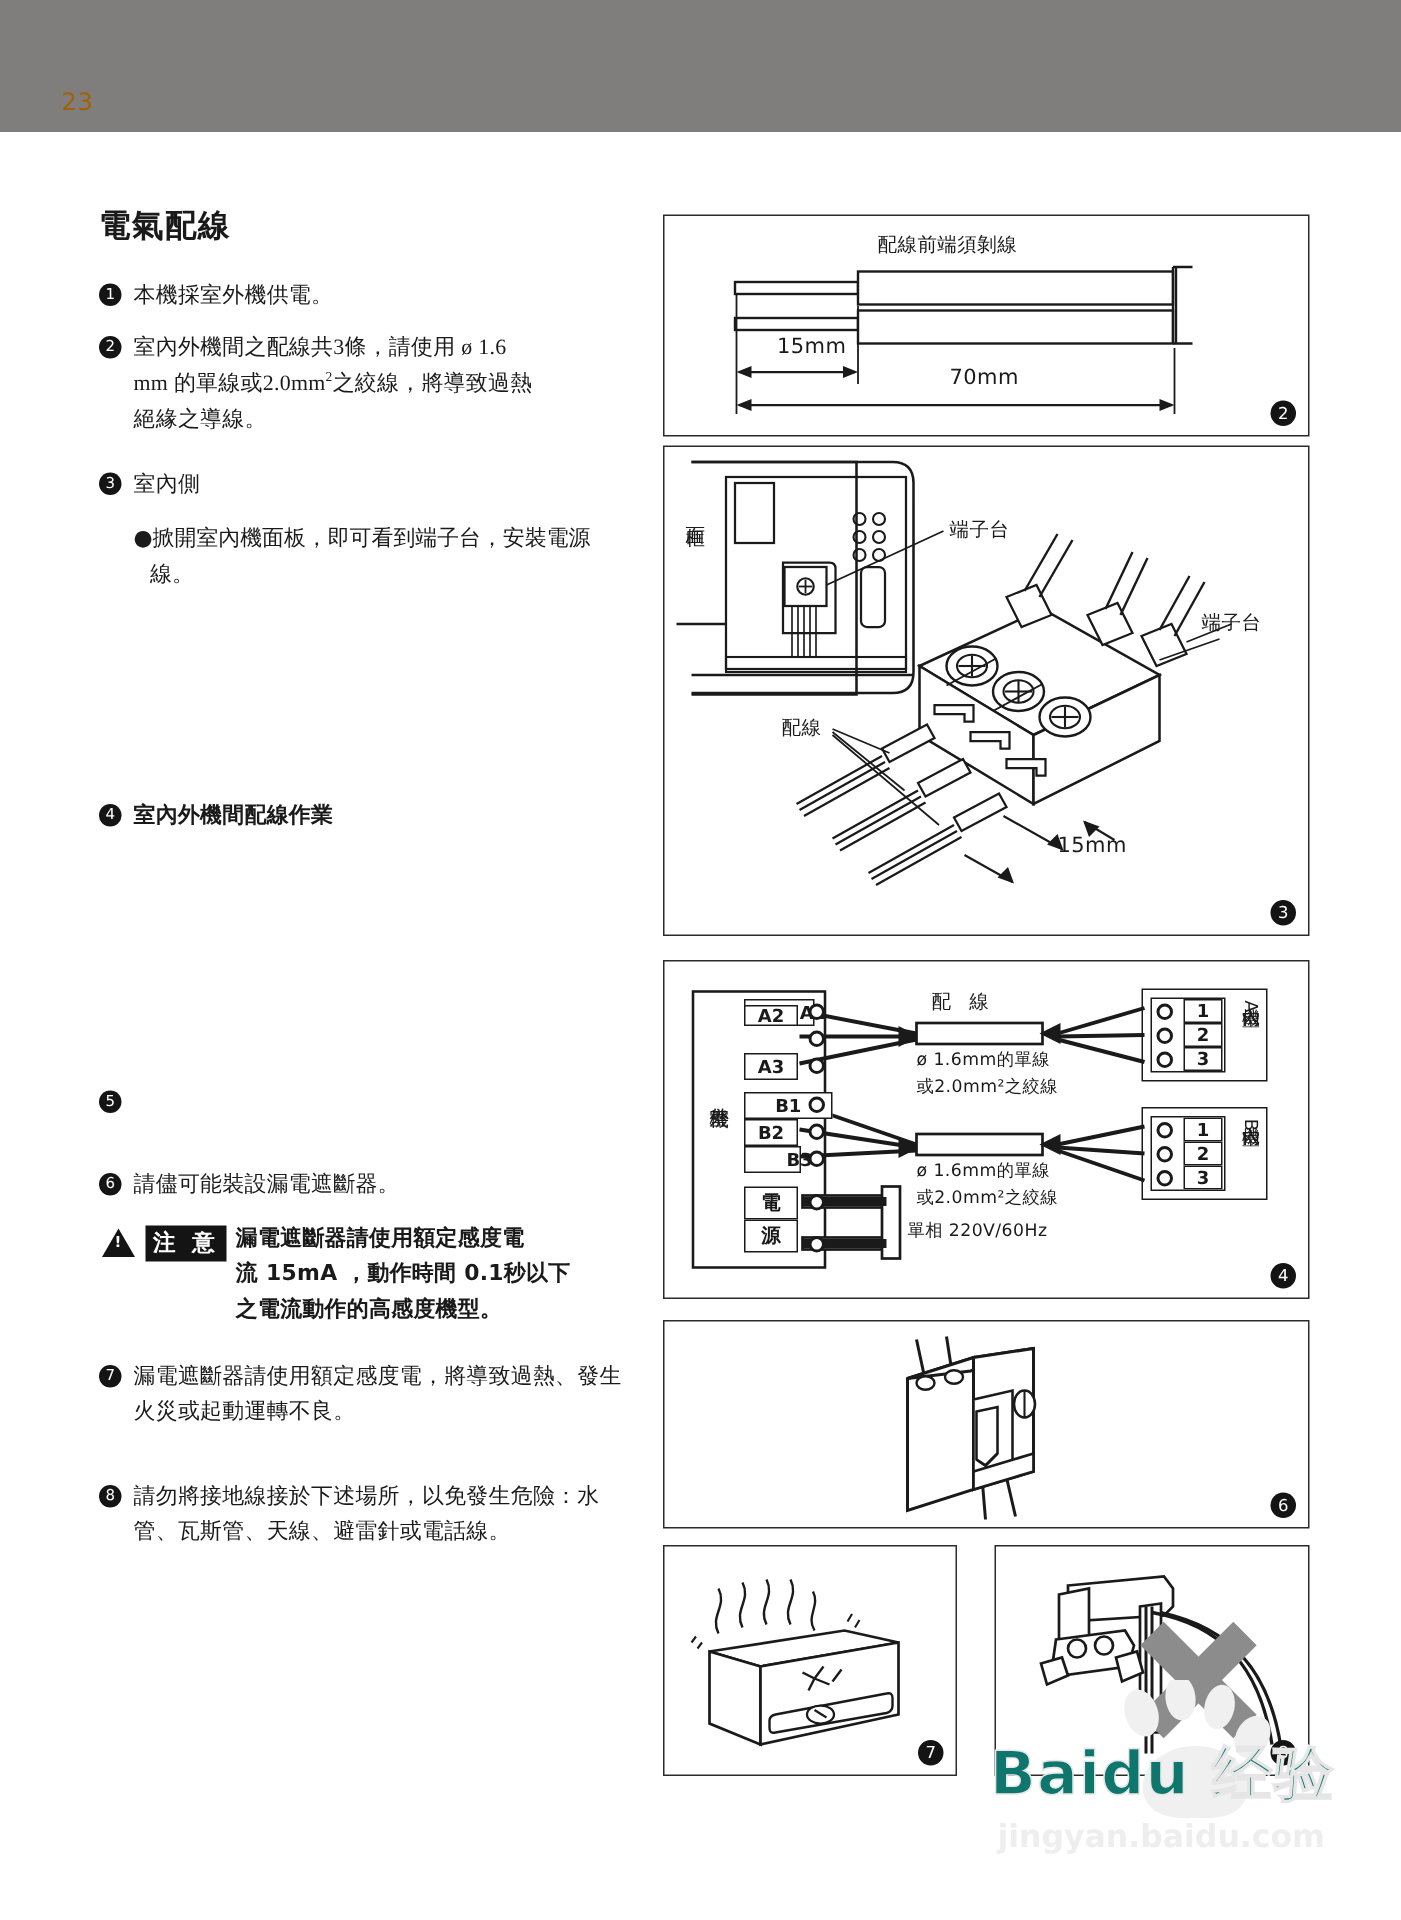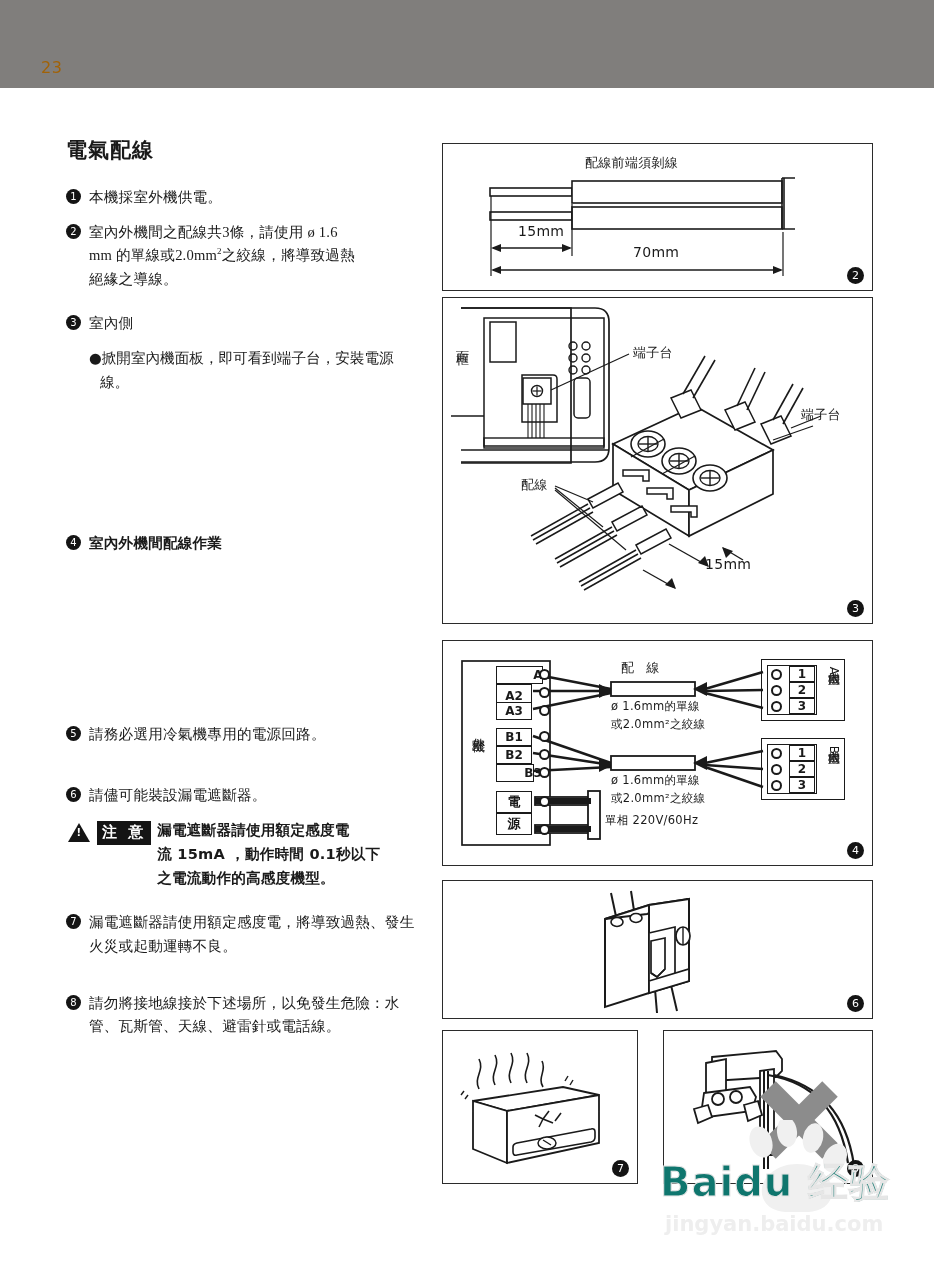--- a/index.html
+++ b/index.html
@@ -202,21 +202,20 @@
   <div class="item">
     <span class="num-circle">4</span>
     <span class="item-text" style="font-weight:bold">室內外機間配線作業</span>
   </div>
 
   <div class="spacer-b"></div>
   <div class="spacer-c"></div>
 
   <div class="item">
     <span class="num-circle">5</span>
-    <span class="item-text">請務必選用冷氣機專用的電源回路。</span>
   </div>
 
   <div class="spacer-d"></div>
 
   <div class="item">
     <span class="num-circle">6</span>
     <span class="item-text">請儘可能裝設漏電遮斷器。</span>
   </div>
 
   <div class="caution">
@@ -462,26 +461,26 @@
     <g fill="#1a1a1a">
       <rect x="92" y="157" width="56" height="6"></rect>
       <rect x="92" y="185" width="56" height="6"></rect>
     </g>
   </svg>
 
   <div class="lbl-v" style="left:26px; top:86px; letter-spacing:1px;">室外機</div>
 
   <div class="term-cell" style="left:53px; top:25px; width:36px; height:18px;padding-left:45px;">A1</div>
   <div class="ring" style="left:96px; top:28px;"></div>
-  <div class="term-cell" style="left:53px; top:43px; width:36px; height:24px;">A2</div>
+  <div class="term-cell" style="left:53px; top:29px; width:36px; height:14px;">A2</div>
   <div class="ring" style="left:96px; top:46px;"></div>
   <div class="term-cell" style="left:53px; top:61px; width:36px; height:18px;">A3</div>
   <div class="ring" style="left:96px; top:64px;"></div>
 
-  <div class="term-cell" style="left:53px; top:87px; width:36px; height:18px;">B1</div>
+  <div class="term-cell" style="left:53px; top:87px; width:59px; height:18px;">B1</div>
   <div class="ring" style="left:96px; top:90px;"></div>
   <div class="term-cell" style="left:53px; top:105px; width:36px; height:18px;">B2</div>
   <div class="ring" style="left:96px; top:108px;"></div>
   <div class="term-cell" style="left:53px; top:123px; width:36px; height:18px;padding-left:36px;">B3</div>
   <div class="ring" style="left:96px; top:126px;"></div>
 
   <div class="term-cell" style="left:53px; top:150px; width:36px; height:22px; font-size:13px;">電</div>
   <div class="ring" style="left:96px; top:155px;"></div>
   <div class="term-cell" style="left:53px; top:172px; width:36px; height:22px; font-size:13px;">源</div>
   <div class="ring" style="left:96px; top:183px;"></div>

